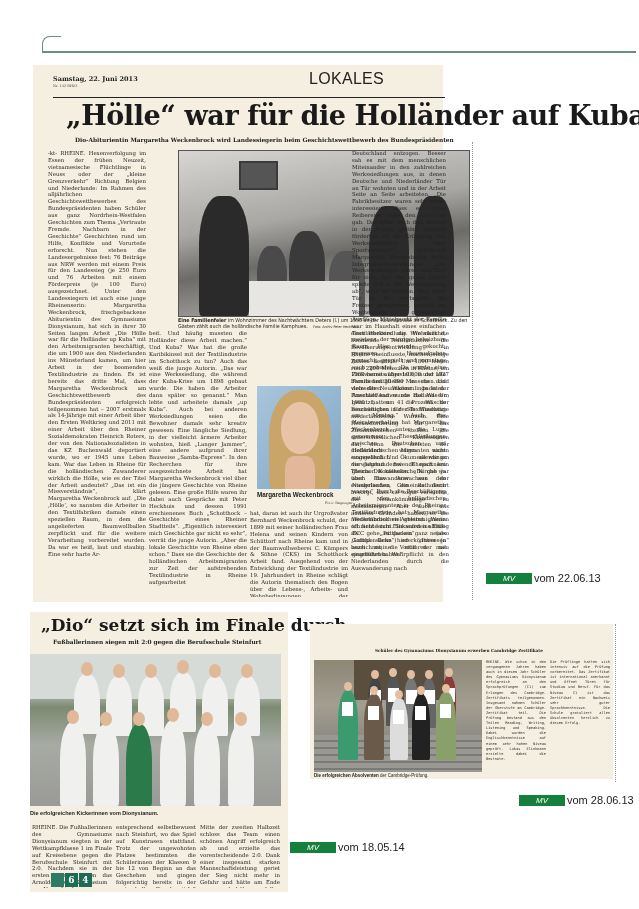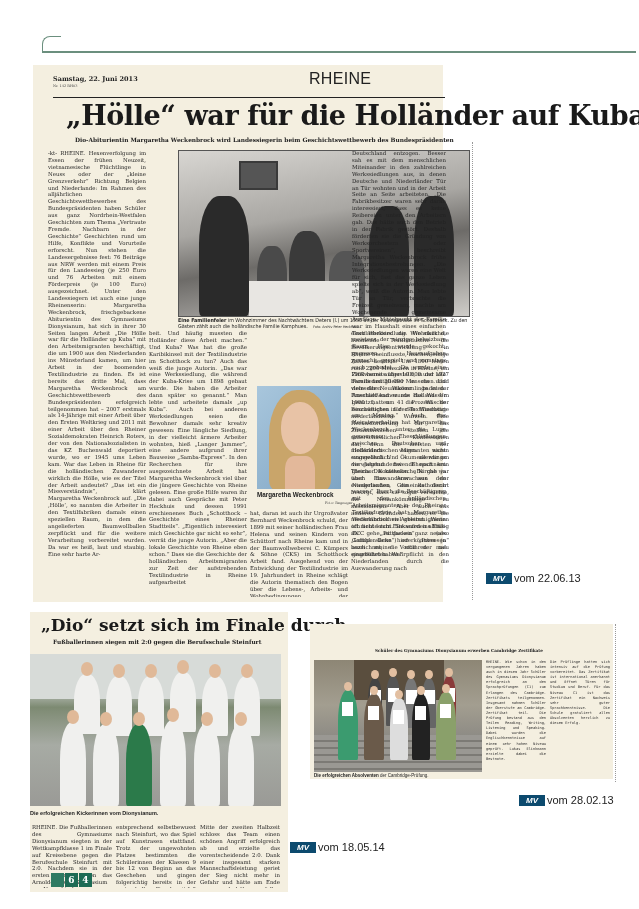--- a/index.html
+++ b/index.html
@@ -22,21 +22,21 @@
   .photo1 .wall{position:absolute;left:60px;top:10px;width:35px;height:25px;background:#555;border:2px solid #3a3a3a;}
   .photo1 .p{position:absolute;bottom:0;background:#2a2a2a;border-radius:40% 40% 5% 5%;}
   .cap1{position:absolute;left:145px;top:252px;font-family:"DejaVu Sans Condensed","DejaVu Sans",sans-serif;font-size:5.3px;line-height:6.3px;color:#222;}
   .photo2{position:absolute;left:224px;top:321px;width:84px;height:103px;background:linear-gradient(135deg,#a8c6dc 0%,#7fa5c4 100%);overflow:hidden;}
   .photo2 .hair{position:absolute;left:12px;top:4px;width:62px;height:100px;border-radius:45% 45% 10% 10%;background:#c9a56a;}
   .photo2 .face{position:absolute;left:24px;top:16px;width:38px;height:52px;border-radius:48%;background:#e8c3a6;}
   .photo2 .neck{position:absolute;left:28px;top:70px;width:30px;height:40px;background:#e3b89a;border-radius:30% 30% 0 0;}
   .cap2{position:absolute;left:224px;top:426px;font-family:"Liberation Sans",sans-serif;font-size:6.3px;font-weight:bold;color:#222;}
   .cap2c{position:absolute;left:292px;top:436px;font-size:3.5px;color:#444;}
 
-  .mv{display:inline-block;background:#0c4a6e;color:#fff;font-family:"Liberation Sans",sans-serif;font-weight:bold;font-style:italic;font-size:8px;padding:1px 7px;line-height:9px;vertical-align:middle;}
+  .mv{display:inline-block;background:#15803d;color:#fff;font-family:"Liberation Sans",sans-serif;font-weight:normal;font-style:italic;font-size:8px;padding:1px 17px;line-height:9px;vertical-align:middle;}
   .mvline{position:absolute;font-family:"Liberation Sans",sans-serif;font-size:11px;color:#222;white-space:nowrap;}
   .mvline .t{vertical-align:middle;margin-left:2px;margin-top:44px;}
 
   .c2{left:30px;top:612px;width:258px;height:280px;}
   .c2-head{position:absolute;left:11px;top:3px;font-size:17px;font-weight:bold;color:#1a1a1a;white-space:nowrap;}
   .c2-deck{position:absolute;left:23px;top:27px;font-size:5.8px;font-weight:bold;color:#222;white-space:nowrap;}
   .photo3{position:absolute;left:0px;top:42px;width:251px;height:152px;background:linear-gradient(180deg,#cfd3d0 0%,#b7bdb6 25%,#7d8a72 35%,#a7aba4 60%,#9a9a96 100%);overflow:hidden;}
   .pl{position:absolute;width:26px;height:60px;background:#f0f0ee;border-radius:45% 45% 6% 6%;}
   .pl.g{background:#2b7a4a;}
   .pl .hd{position:absolute;left:7px;top:-12px;width:12px;height:14px;border-radius:50%;background:#e0b998;}
@@ -61,21 +61,21 @@
 <body>
 
 <div class="hdr">
   <div class="hdr-corner"></div>
 </div>
 <div class="hdr-extend"></div>
 
 <div class="clip c1">
   <div class="c1-date">Samstag, 22. Juni 2013</div>
   <div class="c1-sub">Nr. 142   RH03</div>
-  <div class="c1-section">RHEINE</div>
+  <div class="c1-section">LOKALES</div>
   <div class="c1-rule"></div>
   <div class="c1-head">„Hölle“ war für die Holländer auf Kuba</div>
   <div class="c1-deck">Dio-Abiturientin Margaretha Weckenbrock wird Landessiegerin beim Geschichtswettbewerb des Bundespräsidenten</div>
 
   <div class="cols" style="left:15px;top:85px;width:98px;height:447px;">-kt- RHEINE. Hexenverfolgung im Essen der frühen Neuzeit, vietnamesische Flüchtlinge in Neuss oder der „kleine Grenzverkehr“ Richtung Belgien und Niederlande: Im Rahmen des alljährlichen Geschichtswettbewerbes des Bundespräsidenten haben Schüler aus ganz Nordrhein-Westfalen Geschichten zum Thema „Vertraute Fremde. Nachbarn in der Geschichte“ Geschichten rund um Hilfe, Konflikte und Vorurteile erforscht. Nun stehen die Landesergebnisse fest: 76 Beiträge aus NRW werden mit einem Preis für den Landessieg (je 250 Euro und 76 Arbeiten mit einem Förderpreis (je 100 Euro) ausgezeichnet. Unter den Landessiegern ist auch eine junge Rheinenserin: Margaretha Weckenbrock, frischgebackene Abiturientin des Gymnasiums Dionysianum, hat sich in ihrer 30 Seiten langen Arbeit „Die Hölle war für die Holländer up Kuba“ mit den Arbeitsmigranten beschäftigt, die um 1900 aus den Niederlanden ins Münsterland kamen, um hier Arbeit in der boomenden Textilindustrie zu finden. Es ist bereits das dritte Mal, dass Margaretha Weckenbrock am Geschichtswettbewerb des Bundespräsidenten erfolgreich teilgenommen hat – 2007 erstmals als 14-Jährige mit einer Arbeit über den Ersten Weltkrieg und 2011 mit einer Arbeit über den Rheiner Sozialdemokraten Heinrich Roters, der von den Nationalsozialisten in das KZ Buchenwald deportiert wurde, wo er 1945 ums Leben kam. War das Leben in Rheine für die holländischen Zuwanderer wirklich die Hölle, wie es der Titel der Arbeit andeutet? „Das ist ein Missverständnis“, klärt Margaretha Weckenbrock auf. „Die ‚Hölle‘, so nannten die Arbeiter in den Textilfabriken damals einen speziellen Raum, in dem die angelieferten Baumwollballen zerpflückt und für die weitere Verarbeitung vorbereitet wurden. Da war es heiß, laut und staubig. Eine sehr harte Ar-</div>
 
   <div class="photo1">
     <div class="wall"></div>
     <div class="p" style="left:20px;width:50px;height:120px;"></div>
     <div class="p" style="left:78px;width:30px;height:70px;background:#4a4a4a;"></div>
@@ -211,18 +211,18 @@
         <div class="pp" style="left:4px;"></div>
       </div>
   </div>
   <div class="cap4"><b>Die erfolgreichen Absolventen</b><span> der Cambridge-Prüfung.</span></div>
   <div class="mono" style="left:176px;top:36px;width:60px;height:116px;">RHEINE. Wie schon in den vergangenen Jahren haben auch in diesem Jahr Schüler des Gymnasiums Dionysianum erfolgreich an den Sprachprüfungen (C1) zum Erlangen des Cambridge-Zertifikats teilgenommen. Insgesamt nahmen Schüler der Oberstufe am Cambridge-Zertifikat teil. Die Prüfung bestand aus den Teilen Reading, Writing, Listening und Speaking. Dabei wurden die Englischkenntnisse auf einem sehr hohen Niveau geprüft. Lukas Elinkmann erzielte dabei die Bestnote.</div>
   <div class="mono" style="left:240px;top:36px;width:60px;height:116px;">Die Prüflinge hatten sich intensiv auf die Prüfung vorbereitet. Das Zertifikat ist international anerkannt und öffnet Türen für Studium und Beruf. Für das Niveau C1 ist das Zertifikat ein Nachweis sehr guter Sprachkenntnisse. Die Schule gratuliert allen Absolventen herzlich zu diesem Erfolg.</div>
 </div>
 <div class="perf" style="left:615px;top:624px;height:158px;"></div>
 
 <div class="mvline" style="left:519px;top:793px;">
-  <span class="mv">MV</span><span class="t">vom 28.02.13</span>
+  <span class="mv">MV</span><span class="t">vom 28.06.13</span>
 </div>
 
 <div class="pg pg-blank"></div>
 <div class="pg pg-num" style="left:65px;">6</div>
 <div class="pg pg-num" style="left:79px;">4</div>
 
 </body></html>

